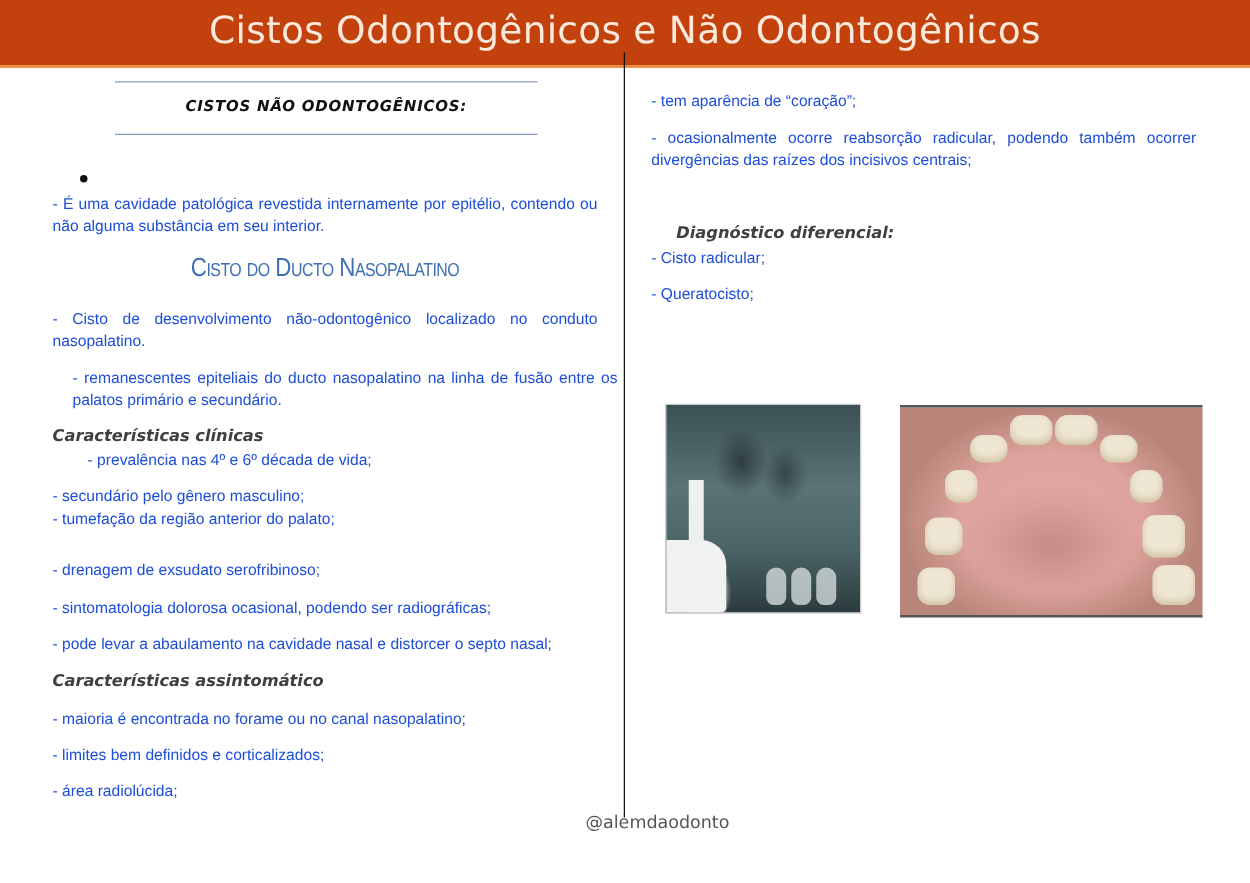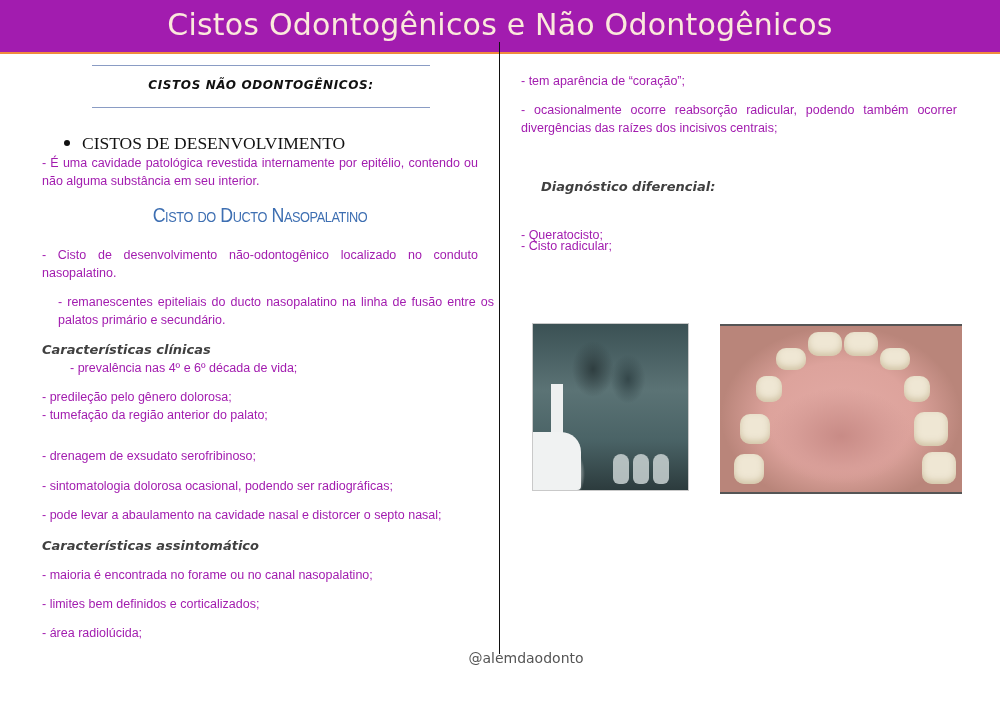--- a/index.html
+++ b/index.html
@@ -4,21 +4,21 @@
 <style>
   html, body { margin: 0; padding: 0; }
   body {
     width: 1000px; height: 706px; position: relative; overflow: hidden;
     background: #ffffff;
     font-family: "Liberation Sans", sans-serif;
     color: #3a3a3a;
   }
   .header {
     position: absolute; left: 0; top: 0; width: 1000px; height: 52px;
-    background: #a21caf;
+    background: #c2410c;
     border-bottom: 2px solid #f08c3c;
     display: flex; align-items: center; justify-content: center;
   }
   .header-title {
     color: #fbe9dc; font-size: 30px; font-weight: normal;
     font-family: "DejaVu Sans", sans-serif; letter-spacing: 0.2px;
     margin-top: -4px;
   }
   .vdivider {
     position: absolute; left: 499px; top: 42px; width: 1px; height: 612px;
@@ -32,21 +32,21 @@
   }
   .bullet-heading {
     position: absolute; left: 64px; top: 133px;
     font-family: "Liberation Serif", serif; font-size: 17.5px; color: #111;
   }
   .bullet-heading .dot {
     display: inline-block; width: 6px; height: 6px; border-radius: 50%;
     background: #111; margin-right: 12px; vertical-align: middle; margin-top: -3px;
   }
   .p {
-    position: absolute; font-size: 12.5px; line-height: 18px; color: #a21caf;
+    position: absolute; font-size: 12.5px; line-height: 18px; color: #1d4ed8;
     text-align: justify;
   }
   .cyst-title {
     position: absolute; left: 42px; top: 203px; width: 436px; text-align: center;
     font-family: "Liberation Sans Narrow", "Liberation Sans", sans-serif;
     font-size: 21px; color: #3e6fb2; font-variant: small-caps; letter-spacing: -0.5px;
     transform: scaleX(0.85);
   }
   .sub-heading {
     position: absolute; font-family: "DejaVu Sans", sans-serif;
@@ -85,48 +85,48 @@
   <div class="header-title">Cistos Odontogênicos e Não Odontogênicos</div>
 </div>
 
 <div class="vdivider"></div>
 
 <div class="rule" style="top:65px"></div>
 <div class="section-heading">CISTOS NÃO ODONTOGÊNICOS:</div>
 <div class="rule" style="top:107px"></div>
 
 <div class="bullet-heading">
-  <span class="dot"></span><span>CISTOS DE DESENVOLVIMENTO</span>
+  <span class="dot"></span>
 </div>
 
 <div class="p" style="left:42px; top:154px; width:436px;">- É uma cavidade patológica revestida internamente por epitélio, contendo ou não alguma substância em seu interior.</div>
 
 <div class="cyst-title">Cisto do Ducto Nasopalatino</div>
 
 <div class="p" style="left:42px; top:246px; width:436px;">- Cisto de desenvolvimento não-odontogênico localizado no conduto nasopalatino.</div>
 <div class="p" style="left:42px; top:293px; width:436px;margin-left:16px;">- remanescentes epiteliais do ducto nasopalatino na linha de fusão entre os palatos primário e secundário.</div>
 
 <div class="sub-heading" style="left:42px; top:342px;">Características clínicas</div>
 <div class="p" style="left:42px; top:359px;margin-left:28px;">- prevalência nas 4º e 6º década de vida;</div>
-<div class="p" style="left:42px; top:388px;">- predileção pelo gênero dolorosa;</div>
+<div class="p" style="left:42px; top:388px;">- secundário pelo gênero masculino;</div>
 <div class="p" style="left:42px; top:406px;">- tumefação da região anterior do palato;</div>
 <div class="p" style="left:42px; top:447px;">- drenagem de exsudato serofribinoso;</div>
 <div class="p" style="left:42px; top:477px;">- sintomatologia dolorosa ocasional, podendo ser radiográficas;</div>
 <div class="p" style="left:42px; top:506px;">- pode levar a abaulamento na cavidade nasal e distorcer o septo nasal;</div>
 
 <div class="sub-heading" style="left:42px; top:538px;">Características assintomático</div>
 <div class="p" style="left:42px; top:566px;">- maioria é encontrada no forame ou no canal nasopalatino;</div>
 <div class="p" style="left:42px; top:595px;">- limites bem definidos e corticalizados;</div>
 <div class="p" style="left:42px; top:624px;">- área radiolúcida;</div>
 
 <div class="p" style="left:521px; top:72px; width:436px;">- tem aparência de “coração”;</div>
 <div class="p" style="left:521px; top:101px; width:436px;">- ocasionalmente ocorre reabsorção radicular, podendo também ocorrer divergências das raízes dos incisivos centrais;</div>
 
 <div class="sub-heading" style="left:541px; top:179px;">Diagnóstico diferencial:</div>
-<div class="p" style="left:521px; top:197px;margin-top:40px;">- Cisto radicular;</div>
+<div class="p" style="left:521px; top:197px;">- Cisto radicular;</div>
 <div class="p" style="left:521px; top:226px;">- Queratocisto;</div>
 
 <div class="img-box xray">
   <div class="post"></div>
   <div class="crown"></div>
   <div class="tooth" style="left:80px;"></div>
   <div class="tooth" style="left:100px;"></div>
   <div class="tooth" style="left:120px;"></div>
 </div>
 

